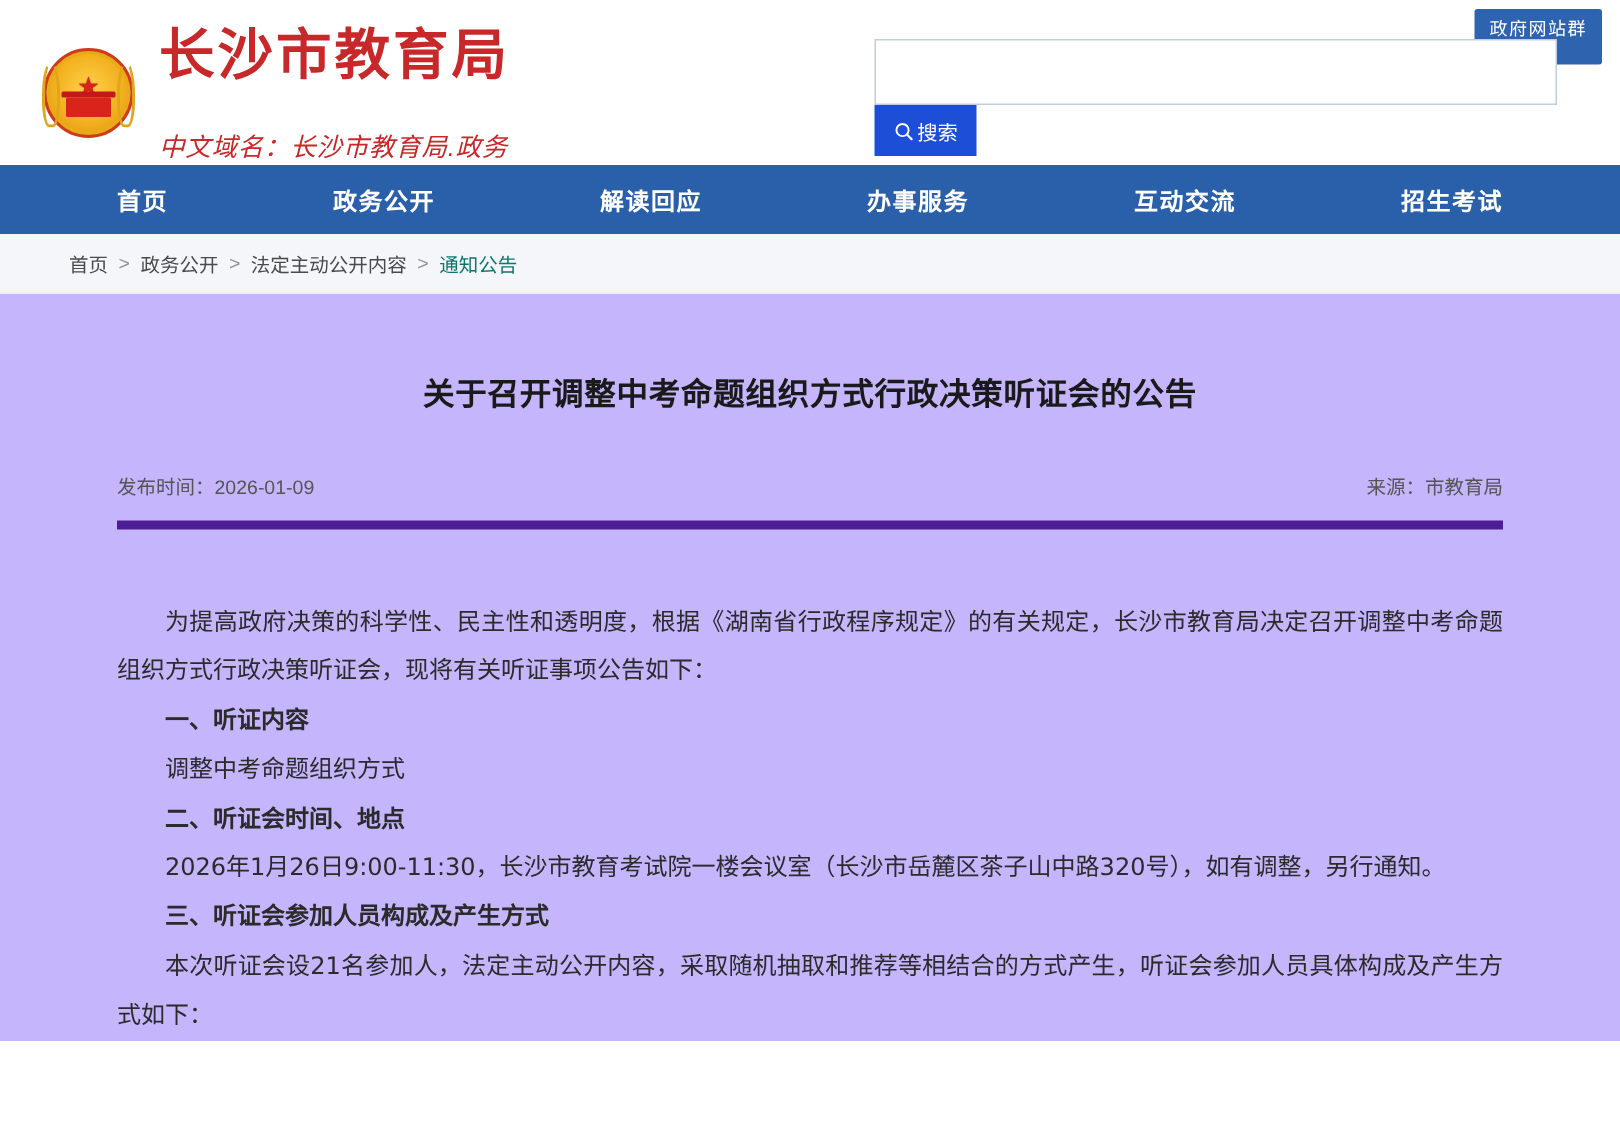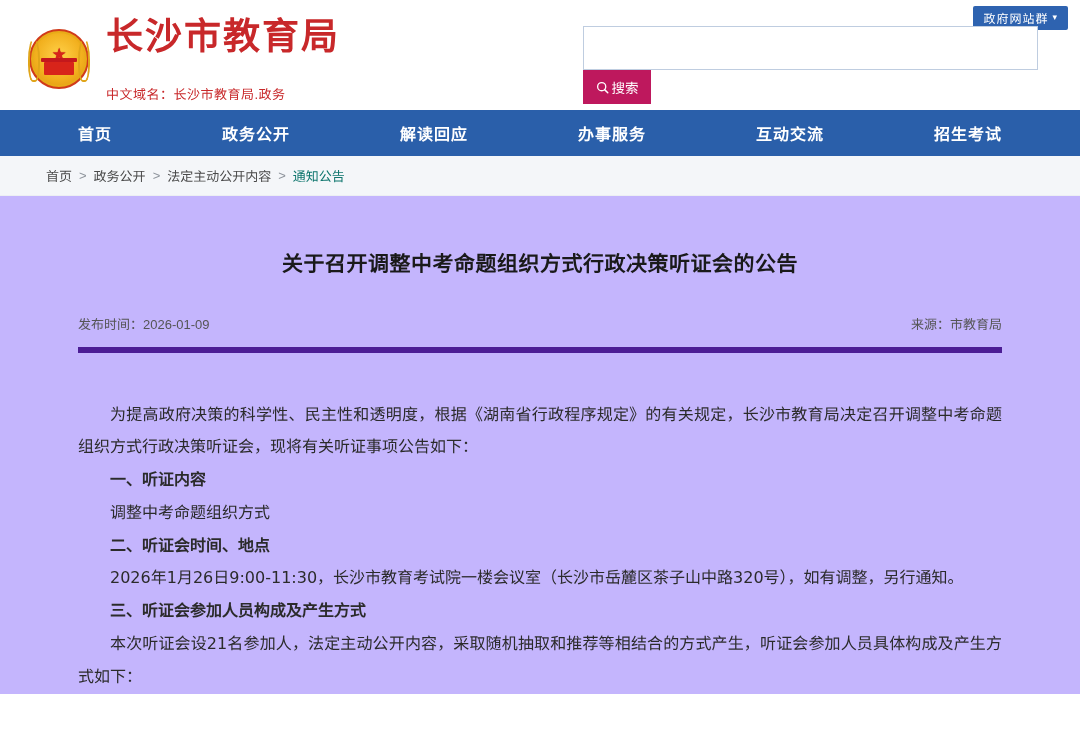--- a/index.html
+++ b/index.html
@@ -25,20 +25,21 @@
     right: 12px;
     background: #2e63b0;
     color: #ffffff;
     font-size: 12px;
     padding: 3px 10px 4px 10px;
     border-radius: 2px;
     letter-spacing: 1px;
     display: flex;
     align-items: center;
     gap: 4px;
+    flex-direction: column;
   }
   .gov-group .caret {
     font-size: 9px;
     line-height: 1;
   }
 
   .logo-wrap {
     display: flex;
     align-items: center;
     padding-left: 26px;
@@ -99,23 +100,24 @@
   .site-title {
     font-family: "DejaVu Sans", "Liberation Sans", sans-serif;
     font-size: 37px;
     font-weight: bold;
     color: #c8282a;
     letter-spacing: 2px;
     line-height: 1.15;
   }
   .site-domain {
     margin-top: 8px;
-    font-size: 13px;
+    font-size: 17px;
     color: #c8282a;
     letter-spacing: .5px;
+    font-style: italic;
   }
 
   
   .search-area {
     position: absolute;
     left: 583px;
     top: 26px;
     width: 455px;
   }
   .search-input {
@@ -126,21 +128,21 @@
     outline: none;
     padding: 0 12px;
     font-size: 14px;
     font-family: "Liberation Sans", sans-serif;
     color: #333;
   }
   .search-btn {
     margin-top: 0;
     width: 68px;
     height: 34px;
-    background: #be185d;
+    background: #1d4ed8;
     color: #fff;
     border: none;
     font-size: 13.5px;
     display: flex;
     align-items: center;
     justify-content: center;
     gap: 3px;
     cursor: pointer;
     font-family: "Liberation Sans", sans-serif;
   }

